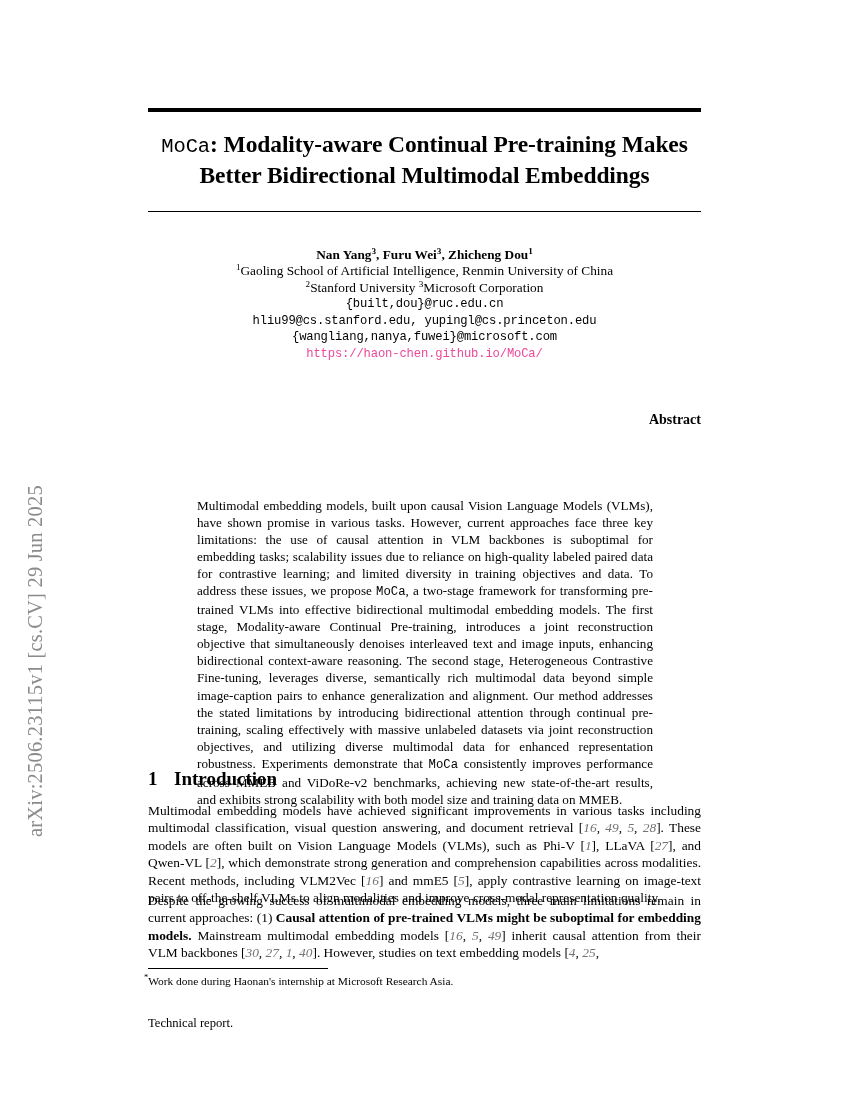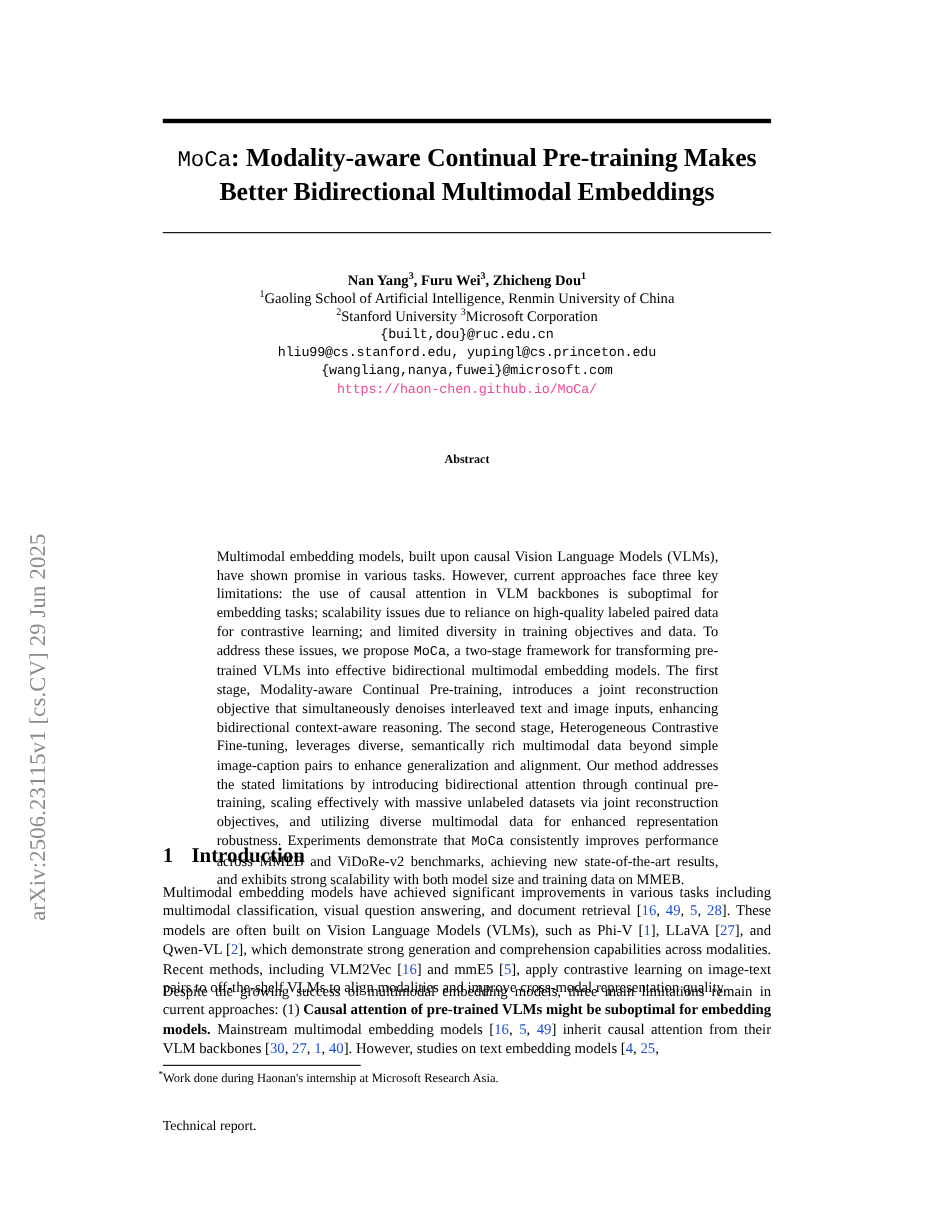--- a/index.html
+++ b/index.html
@@ -125,23 +125,23 @@
     color: #ec4899;
     letter-spacing: -0.15px;
   }
 
   
   #abstract-heading {
     position: absolute;
     left: 148px;
     top: 412px;
     width: 553px;
-    text-align: center;
-    font-weight: bold;
-    font-size: 11px;
+    text-align: right;
+    font-weight: bold;
+    font-size: 14px;
     font-family: Liberation Serif, serif;
   }
   #abstract-body {
     position: absolute;
     left: 197px;
     top: 473px;
     width: 456px;
     font-size: 13.15px;
     line-height: 17.05px;
     text-align: justify;
@@ -168,21 +168,21 @@
     position: absolute;
     left: 148px;
     width: 553px;
     font-size: 13.4px;
     line-height: 17.4px;
     text-align: justify;
   }
   #par-1 { top: 802px; }
   #par-2 { top: 892px; }
 
-  .cite { color: #1d4ed8; }
+  .cite { color: #737373; font-style: italic; }
 
   
   #footnote-rule {
     position: absolute;
     left: 148px;
     top: 968px;
     width: 180px;
     height: 1px;
     background: #000;
   }

